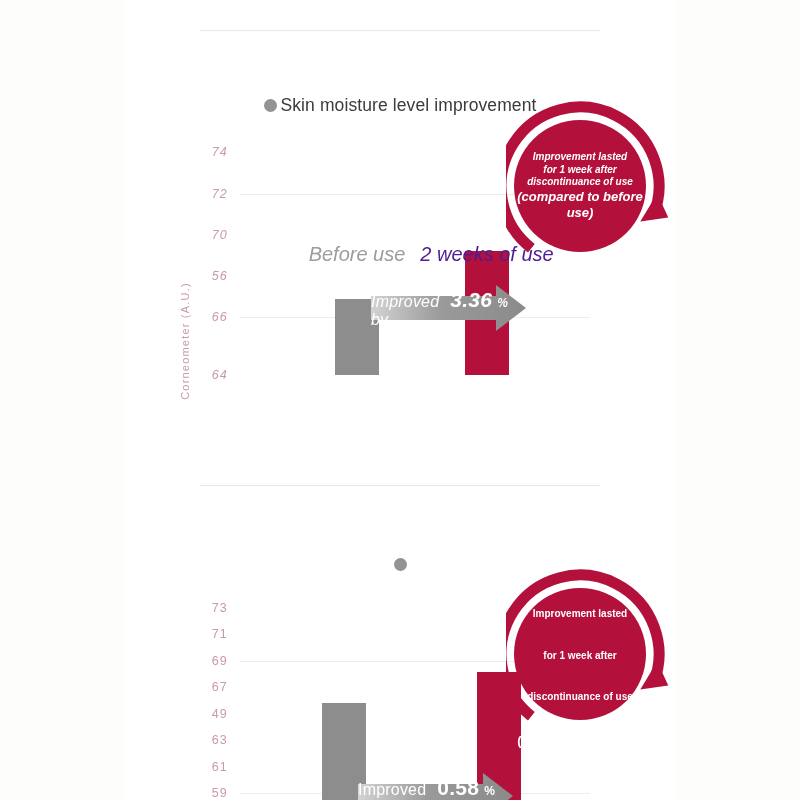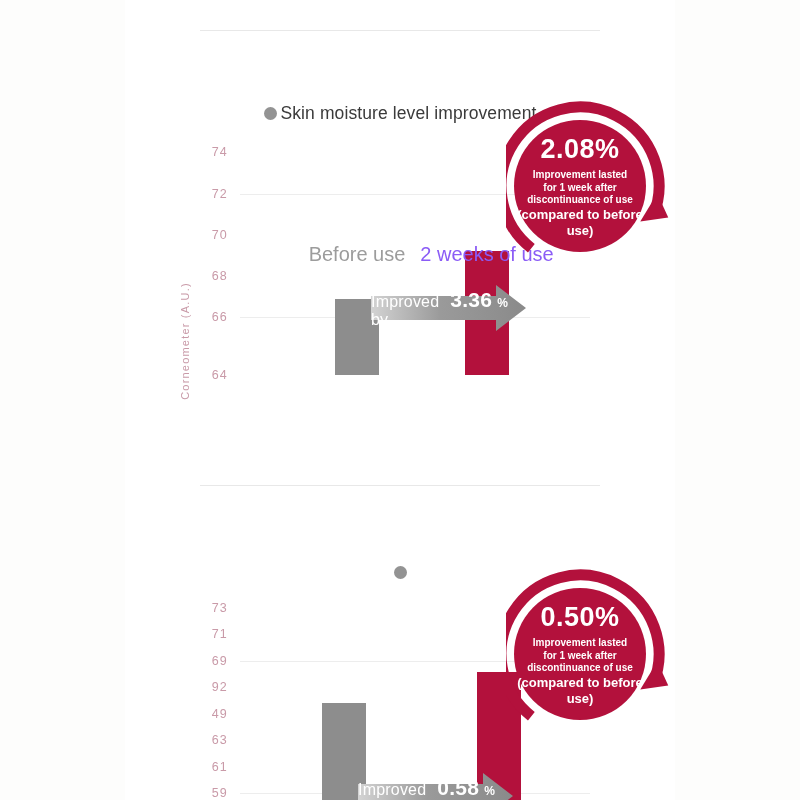--- a/index.html
+++ b/index.html
@@ -38,42 +38,42 @@
   #section-brightness { top: 558px; height: 242px; }
 
   
   .chart-title {
     position: absolute;
     left: 0; width: 800px;
     display: flex;
     justify-content: center;
     align-items: center;
     gap: 4px;
-    top: 8px;
+    top: 0;
   }
   .title-bullet {
     width: 13px; height: 13px;
     border-radius: 50%;
     background: #939393;
     flex: none;
   }
   .title-text {
     font-size: 17.5px;
     color: #3b3b3b;
     letter-spacing: .1px;
     white-space: nowrap;
   }
 
   
   .plot {
     position: absolute;
     left: 240px;
     width: 350px;
   }
-  #plot-moisture { top: 45px; height: 235px; }
+  #plot-moisture { top: 45px; height: 235px; font-style: italic; }
   #plot-brightness { top: 42px; height: 200px; }
 
   .gridline {
     position: absolute;
     left: 0; width: 350px;
     height: 1px;
     background: #ededed;
   }
 
   
@@ -105,21 +105,21 @@
 
   
   .xlabel {
     position: absolute;
     font-size: 20px;
     white-space: nowrap;
     text-align: center;
     transform: translateX(-50%);
   }
   .xlabel-before { color: #9c9c9c; }
-  .xlabel-after { color: #8b5cf6; }
+  .xlabel-after { color: #4c1d95; }
 
   
   .arrow-wrap { position: absolute; }
   .arrow-wrap svg { display: block; }
   .arrow-text {
     position: absolute;
     top: 50%;
     left: 0;
     width: 100%;
     transform: translateY(-50%);
@@ -169,21 +169,21 @@
       <span class="title-text">Skin moisture level improvement</span>
     </div>
 
     <div class="plot" id="plot-moisture">
 
     <div class="gridline" style="top: 53.5965px;"></div>
         <div class="gridline" style="top: 177.281px;"></div>
         <div class="ytick" style="top: 12.3684px;">74</div>
         <div class="ytick" style="top: 53.5965px;">72</div>
         <div class="ytick" style="top: 94.8246px;">70</div>
-        <div class="ytick" style="top: 136.053px;">68</div>
+        <div class="ytick" style="top: 136.053px;">56</div>
         <div class="ytick" style="top: 177.281px;">66</div>
         <div class="ytick" style="top: 218.509px; margin-top: 16px;">64</div>
         <div class="bar bar-before" style="left: 95px; width: 44px; top: 158.728px; height: 76.2719px; background: rgb(141, 141, 141);"></div>
         <div class="bar bar-after" style="left: 225px; width: 44px; top: 111.316px; height: 123.684px; background: rgb(179, 17, 60);"></div>
         <div class="xlabel xlabel-before" style="left: 117px; top: 103px;">Before use</div>
         <div class="xlabel xlabel-after" style="left: 247px; top: 103px;">2 weeks of use</div>
         <div class="arrow-wrap" style="left: 131px; top: 144.525px; width: 155px; height: 46px;">
           <svg width="155" height="46" viewBox="0 0 155 46">
             <defs>
               <linearGradient id="agrad-moisture" x1="0" x2="1">
@@ -200,21 +200,20 @@
             <span class="arrow-pct">%</span>
           </div>
         </div>
         <div class="badge" style="left: 266px; top: -42px; width: 176px; height: 176px;">
           <svg width="176" height="176" viewBox="0 0 176 176">
             <path d="M25.362743449272998,150.25284953493104 A79,79 0 1 1 147.2475245107762,117.59392087985704" fill="none" stroke="#b3113c" stroke-width="11" stroke-linecap="butt"></path>
             <path d="M134.2475245107762,123.59392087985704 L162.2475245107762,119.59392087985704 L151.2475245107762,95.59392087985704 Z" fill="#b3113c"></path>
             <circle cx="74" cy="88" r="66" fill="#b3113c"></circle>
           </svg>
           <div class="badge-inner" style="left: 8px; top: 22px; width: 132px; height: 132px;">
-            <div class="badge-value">2.08%</div>
             <div class="badge-l1">Improvement lasted</div>
             <div class="badge-l2">for 1 week after</div>
             <div class="badge-l3">discontinuance of use</div>
             <div class="badge-l4">(compared to before use)</div>
           </div>
         </div>
       </div>
 
     <div class="ylabel" id="ylabel-moisture">Corneometer (A.U.)</div>
   </div>
@@ -225,21 +224,21 @@
       <span class="title-bullet"></span>
     </div>
 
     <div class="plot" id="plot-brightness">
 
     <div class="gridline" style="top: 60.9272px;"></div>
         <div class="gridline" style="top: 193.377px;"></div>
         <div class="ytick" style="top: 8px;">73</div>
         <div class="ytick" style="top: 34.4371px;">71</div>
         <div class="ytick" style="top: 60.9272px;">69</div>
-        <div class="ytick" style="top: 87.4172px;">92</div>
+        <div class="ytick" style="top: 87.4172px;">67</div>
         <div class="ytick" style="top: 113.907px;">49</div>
         <div class="ytick" style="top: 140.397px;">63</div>
         <div class="ytick" style="top: 166.887px;">61</div>
         <div class="ytick" style="top: 193.377px;">59</div>
         <div class="bar bar-before" style="left: 82px; width: 44px; top: 103.311px; height: 186.689px; background: rgb(141, 141, 141);"></div>
         <div class="bar bar-after" style="left: 237px; width: 44px; top: 71.5232px; height: 218.477px; background: rgb(179, 17, 60);"></div>
         <div class="arrow-wrap" style="left: 118px; top: 173px; width: 155px; height: 46px;">
           <svg width="155" height="46" viewBox="0 0 155 46">
             <defs>
               <linearGradient id="agrad-brightness" x1="0" x2="1">
@@ -255,21 +254,21 @@
             <span class="arrow-value">0.58</span>
             <span class="arrow-pct">%</span>
           </div>
         </div>
         <div class="badge" style="left: 266px; top: -34px; width: 176px; height: 176px;">
           <svg width="176" height="176" viewBox="0 0 176 176">
             <path d="M25.362743449272998,150.25284953493104 A79,79 0 1 1 147.2475245107762,117.59392087985704" fill="none" stroke="#b3113c" stroke-width="11" stroke-linecap="butt"></path>
             <path d="M134.2475245107762,123.59392087985704 L162.2475245107762,119.59392087985704 L151.2475245107762,95.59392087985704 Z" fill="#b3113c"></path>
             <circle cx="74" cy="88" r="66" fill="#b3113c"></circle>
           </svg>
-          <div class="badge-inner" style="left: 8px; top: 22px; width: 132px; height: 132px;">
+          <div class="badge-inner" style="left: 8px; top: 22px; width: 132px; height: 132px; gap: 29px;">
             <div class="badge-value">0.50%</div>
             <div class="badge-l1">Improvement lasted</div>
             <div class="badge-l2">for 1 week after</div>
             <div class="badge-l3">discontinuance of use</div>
             <div class="badge-l4">(compared to before use)</div>
           </div>
         </div>
       </div>
 
   </div>

